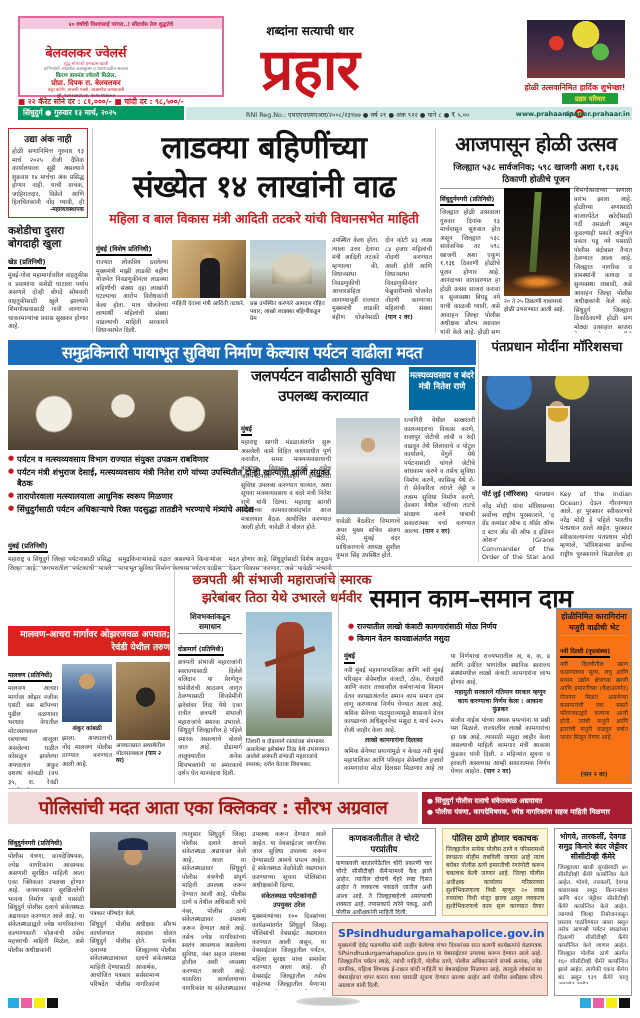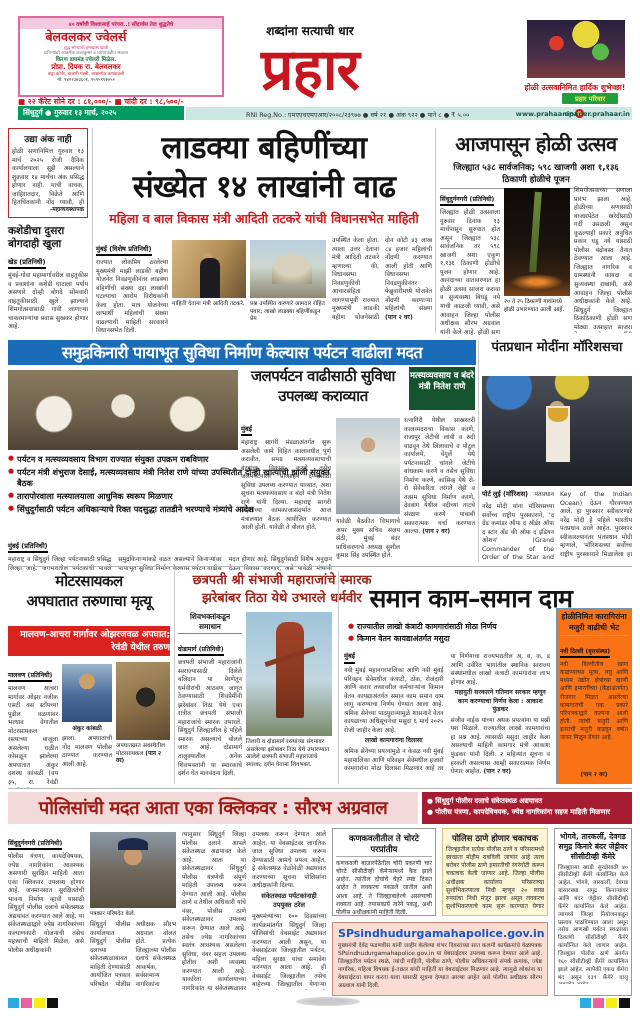--- a/index.html
+++ b/index.html
@@ -20,21 +20,21 @@
   .bullet-txt{font-weight:bold;font-size:8.2px;line-height:1.25;color:#111;}
   .cmyk{position:absolute;width:11px;height:10px;}
 </style>
 </head>
 <body>
 
 <div class="page">
 
   <div class="abs" style="left:18px;top:16px;width:202px;height:77px;border:2px solid #e2679d;background:#fff;">
     <div style="background:#f3c9de;color:#c01a52;font-size:5.4px;font-weight:bold;text-align:center;padding:1.5px 0;white-space:nowrap;overflow:hidden;">४० वर्षांची विश्वासार्ह परंपरा..! सौंदर्यास तेज शुद्धतेचे</div>
-    <div style="display:flex;">
+    <div style="display:flex;margin-top:16px;">
       <div style="width:132px;text-align:center;line-height:1.25;overflow:hidden;">
         <div style="color:#c8161e;font-weight:bold;font-size:12.5px;">बेलवलकर ज्वेलर्स</div>
         <div style="color:#d4488c;font-size:4.4px;">शुद्ध सोन्याची हमखास खात्री</div>
         <div style="color:#777;font-size:4.4px;">दागिन्यांची आकर्षक कलाकुसर व घडणावळीत सवलत</div>
         <div style="color:#1a7a3a;font-size:5.6px;font-weight:bold;">किरण डायमंड ज्वेलरी मिळेल.</div>
         <div style="color:#c8161e;font-size:7px;font-weight:bold;">प्रोप्रा. दिपक रा. बेलवलकर</div>
         <div style="color:#c8161e;font-size:4.4px;">कट्टा कॉर्नर, बाजारी गल्ली, बाजारपेठ कणकवली</div>
         <div style="color:#333;font-size:4.6px;">मो. ९४२२३७३६०१, ९५९५९९१७५२</div>
       </div>
       <div style="width:66px;height:63px;background:linear-gradient(160deg,#e8c8d8 0%,#c univers 0%),radial-gradient(circle at 55% 35%,#e8b48e 12%,transparent 13%),linear-gradient(150deg,#d8577c 0%,#a82355 55%,#7c1840 100%);"></div>
@@ -136,21 +136,21 @@
       </div>
   </div>
   <div class="abs" style="left:8px;top:533px;width:324px;">
     <div class="byl">मुंबई (प्रतिनिधी)</div>
     <div class="bt" style="height:22px;column-count:3;column-gap:7px;">महाराष्ट्र व सिंधुदुर्ग जिल्हा पर्यटनासाठी प्रसिद्ध जिल्हा आहे. जगभरातील पर्यटकांची पावले समुद्रकिनाऱ्यांकडे वळत असल्याने किनाऱ्यांवर पायाभूत सुविधा निर्माण केल्यास पर्यटन वाढीस मदत होणार आहे. सिंधुदुर्गसाठी विशेष अनुदान देऊन विकास करणार, असे यावेळी मंत्र्यांनी सांगितले.</div>
   </div>
 
   <div class="abs ctr" style="left:241px;top:367px;width:164px;font-weight:bold;font-size:15px;line-height:1.3;letter-spacing:-0.5px;">
     <span>जलपर्यटन वाढीसाठी सुविधा उपलब्ध कराव्यात</span>
   </div>
-  <div class="abs ctr" style="left:409px;top:367px;width:66px;height:43px;background:#14532d;color:#fff;font-weight:bold;font-size:8.4px;line-height:1.35;padding-top:3px;box-sizing:border-box;">मत्स्यव्यवसाय व बंदरे मंत्री नितेश राणे</div>
+  <div class="abs ctr" style="left:409px;top:367px;width:66px;height:43px;background:#0369a1;color:#fff;font-weight:bold;font-size:8.4px;line-height:1.35;padding-top:3px;box-sizing:border-box;">मत्स्यव्यवसाय व बंदरे मंत्री नितेश राणे</div>
   <div class="abs" style="left:241px;top:416px;width:90px;height:146px;">
     <div class="byl">मुंबई</div>
     <div class="bt" style="height:132px;">महाराष्ट्र सागरी मंडळाअंतर्गत सुरू असलेली कामे विहित कालावधीत पूर्ण करावीत, समग्र मत्स्यव्यवसायाची बंदरांचा विकास करणे तसेच जलपर्यटनाला प्रोत्साहन देण्यासाठी सुविधा उपलब्ध करण्यात याव्यात, अशा सूचना मत्स्यव्यवसाय व बंदरे मंत्री नितेश राणे यांनी दिल्या. महाराष्ट्र सागरी मंडळाच्या कामकाजासंदर्भात आज मंत्रालयात बैठक आयोजित करण्यात आली होती. यावेळी ते बोलत होते.</div>
   </div>
   <div class="photo" style="left:336px;top:418px;width:64px;height:96px;background:radial-gradient(circle at 50% 28%,#caa582 9%,transparent 10%),linear-gradient(180deg,#c2ccd2 0%,#e8e8e4 45%,#9aa4a8 100%);"></div>
   <div class="abs bt" style="left:336px;top:517px;width:64px;height:45px;">यावेळी बैठकीत विभागाचे अपर मुख्य सचिव संजय सेठी, मुंबई बंदर प्राधिकरणाचे अध्यक्ष सुशील कुमार सिंह उपस्थित होते.</div>
   <div class="abs" style="left:404px;top:416px;width:71px;height:146px;">
     <div class="bt" style="height:146px;"><span>रत्नागिरी येथील साखरतरी कालव्यदराचा विकास करणे, राजापूर जेटीची लांबी व रुंदी वाढवून तेथे लिलावाचे व पोटूल कार्यालये, वेंगुर्ले येथे पर्यटनासाठी चांगले जेटीचे बांधकाम करणे व तसेच सुविधा निर्माण करणे, कासिव्ह येथे रो-रो सेवेकरिता तरंगते जेट्टी व तत्सम सुविधा निर्माण करणे, देवबाग येथील नदीच्या ताटचे संरक्षण करणे याबाबी सकारात्मक चर्चा करण्यात आल्या.</span> <span class="endmark">(पान २ वर)</span></div>
   </div>
 
@@ -166,24 +166,20 @@
     <div class="bt" style="height:72px;column-count:2;column-gap:6px;">
       <span class="byl" style="border-bottom:none;">पोर्ट लुई (मॉरिशस)</span>
       <span>पंतप्रधान नरेंद्र मोदी यांना मॉरिशसच्या सर्वोच्च राष्ट्रीय पुरस्काराने, 'द ग्रँड कमांडर ऑफ द ऑर्डर ऑफ द स्टार अँड की ऑफ द इंडियन ओशन' (Grand Commander of the Order of the Star and Key of the Indian Ocean) देऊन गौरवण्यात आले.</span>
       <span>हा पुरस्कार स्वीकारणारे नरेंद्र मोदी हे पहिले भारतीय पंतप्रधान ठरले आहेत. पुरस्कार स्वीकारल्यानंतर पंतप्रधान मोदी म्हणाले, 'मॉरिशसच्या सर्वोच्च राष्ट्रीय पुरस्काराने मिळालेला हा बहुमान १४० कोटी भारतीयांचा आहे. हा केवळ माझा सन्मान नाही, तर १.४ अब्ज भारतीयांचा सन्मान</span>
       
     </div>
   </div>
 
   <div class="hline" style="left:8px;top:566px;width:624px;"></div>
 
-  <div class="abs ctr" style="left:8px;top:571px;width:162px;font-weight:bold;font-size:15px;line-height:1.35;letter-spacing:-0.5px;">
-    <div>मोटरसायकल</div>
-    <div>अपघातात तरुणाचा मृत्यू</div>
-  </div>
   <div class="abs ctr" style="left:8px;top:626px;width:162px;height:30px;background:#d8231f;color:#fff;font-weight:bold;font-size:9px;line-height:1.45;padding-top:2px;box-sizing:border-box;text-align:right;">मालवण-आचरा मार्गावर ओझरजवळ अपघात; रेवंडी येथील तरुण</div>
   <div class="abs" style="left:8px;top:662px;width:50px;height:122px;">
     <div class="byl" style="font-size:6.2px;">मालवण (प्रतिनिधी)</div>
     <div class="bt" style="height:104px;">मालवण आचरा मार्गावर ओझर नजीक एसटी बस स्टॉपच्या पुढील वळणावर भरधाव वेगातील मोटरसायकल रस्त्याच्या बाजूला असलेल्या घळीत कोसळून झालेल्या अपघातात अंकुर दशरथ कांबळी (वय ३५, रा. रेवंडी पुजारेवाडी) या तरुणाचा मृत्यू</div>
   </div>
   <div class="photo" style="left:62px;top:664px;width:50px;height:58px;background:radial-gradient(circle at 50% 30%,#caa06a 16%,transparent 17%),linear-gradient(180deg,#9ab4cc 0%,#4a6a9a 55%,#33507c 100%);"></div>
   <div class="abs ctr" style="left:62px;top:724px;width:50px;font-weight:bold;font-size:6px;">अंकुर कांबळी</div>
   <div class="abs bt" style="left:62px;top:734px;width:50px;height:50px;">झाला. अपघाताची नोंद मालवण पोलीस ठाण्यात करण्यात आली आहे.</div>
   <div class="photo" style="left:116px;top:662px;width:54px;height:78px;background:radial-gradient(circle at 55% 45%,#2a2622 18%,transparent 19%),linear-gradient(160deg,#b09468 0%,#8a6e48 55%,#5e4830 100%);"></div>
   <div class="abs cap" style="left:116px;top:742px;width:54px;height:42px;"><span>अपघातग्रस्त अवस्थेतील मोटरसायकल</span> <span class="endmark" style="font-size:5.8px;">(पान २ वर)</span></div>

